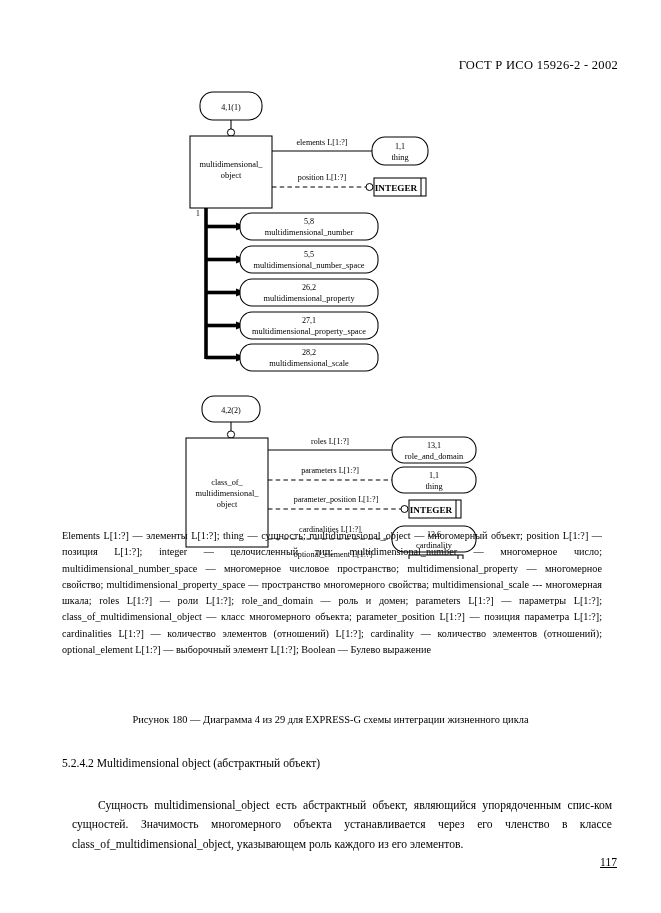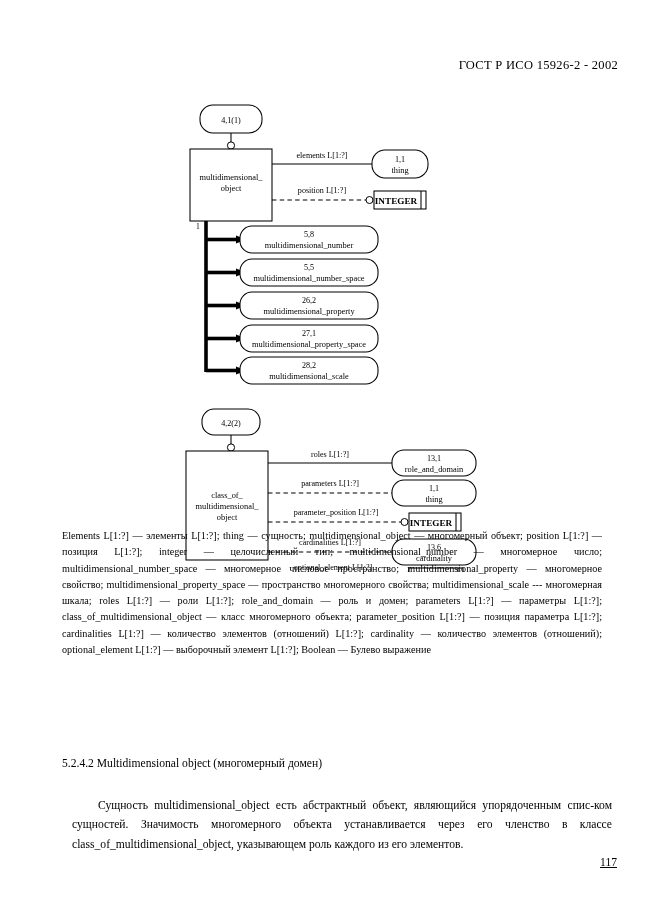--- a/index.html
+++ b/index.html
@@ -26,21 +26,21 @@
     right: 43px;
     top: 58px;
     font-size: 12.5px;
     letter-spacing: 0.3px;
     white-space: nowrap;
   }
   
   .diagram {
     position: absolute;
     left: 0;
-    top: 92px;
+    top: 79px;
     width: 529px;
     height: 480px;
   }
   .diagram svg { display: block; }
 
   .dg-text {
     font-family: "Liberation Serif", "DejaVu Serif", serif;
     font-size: 8.1px;
     fill: #000;
   }
@@ -259,20 +259,21 @@
         <rect class="bx" x="409" y="476" width="54" height="18"></rect>
         <line class="ln" x1="458" y1="476" x2="458" y2="494"></line>
         <text class="dg-text-type" x="432" y="489" text-anchor="middle">BOOLEAN</text>
       </g>
 
     </svg>
   </div>
 
   <div class="legend">Elements L[1:?] — элементы L[1:?]; thing — сущность; multidimensional_object — многомерный объект; position L[1:?] — позиция L[1:?]; integer — целочисленный тип; multidimensional_number — многомерное число; multidimensional_number_space — многомерное числовое пространство; multidimensional_property — многомерное свойство; multidimensional_property_space — пространство многомерного свойства; multidimensional_scale --- многомерная шкала; roles L[1:?] — роли L[1:?]; role_and_domain — роль и домен; parameters L[1:?] — параметры L[1:?]; class_of_multidimensional_object — класс многомерного объекта; parameter_position L[1:?] — позиция параметра L[1:?]; cardinalities L[1:?] — количество элементов (отношений) L[1:?]; cardinality — количество элементов (отношений); optional_element L[1:?] — выборочный элемент L[1:?]; Boolean — Булево выражение</div>
 
-
-  <div class="section-head">5.2.4.2 Multidimensional object (многомерный домен)</div>
+  <div class="fig-caption">Рисунок 180 — Диаграмма 4 из 29 для EXPRESS-G схемы интеграции жизненного цикла</div>
+
+  <div class="section-head">5.2.4.2 Multidimensional object (абстрактный объект)</div>
 
   <div class="body-par">Сущность multidimensional_object есть абстрактный объект, являющийся упорядоченным спис-ком сущностей. Значимость многомерного объекта устанавливается через его членство в классе class_of_multidimensional_object, указывающем роль каждого из его элементов.</div>
 
   <div class="page-num">117</div>
 
 </div>
 
 </body></html>

